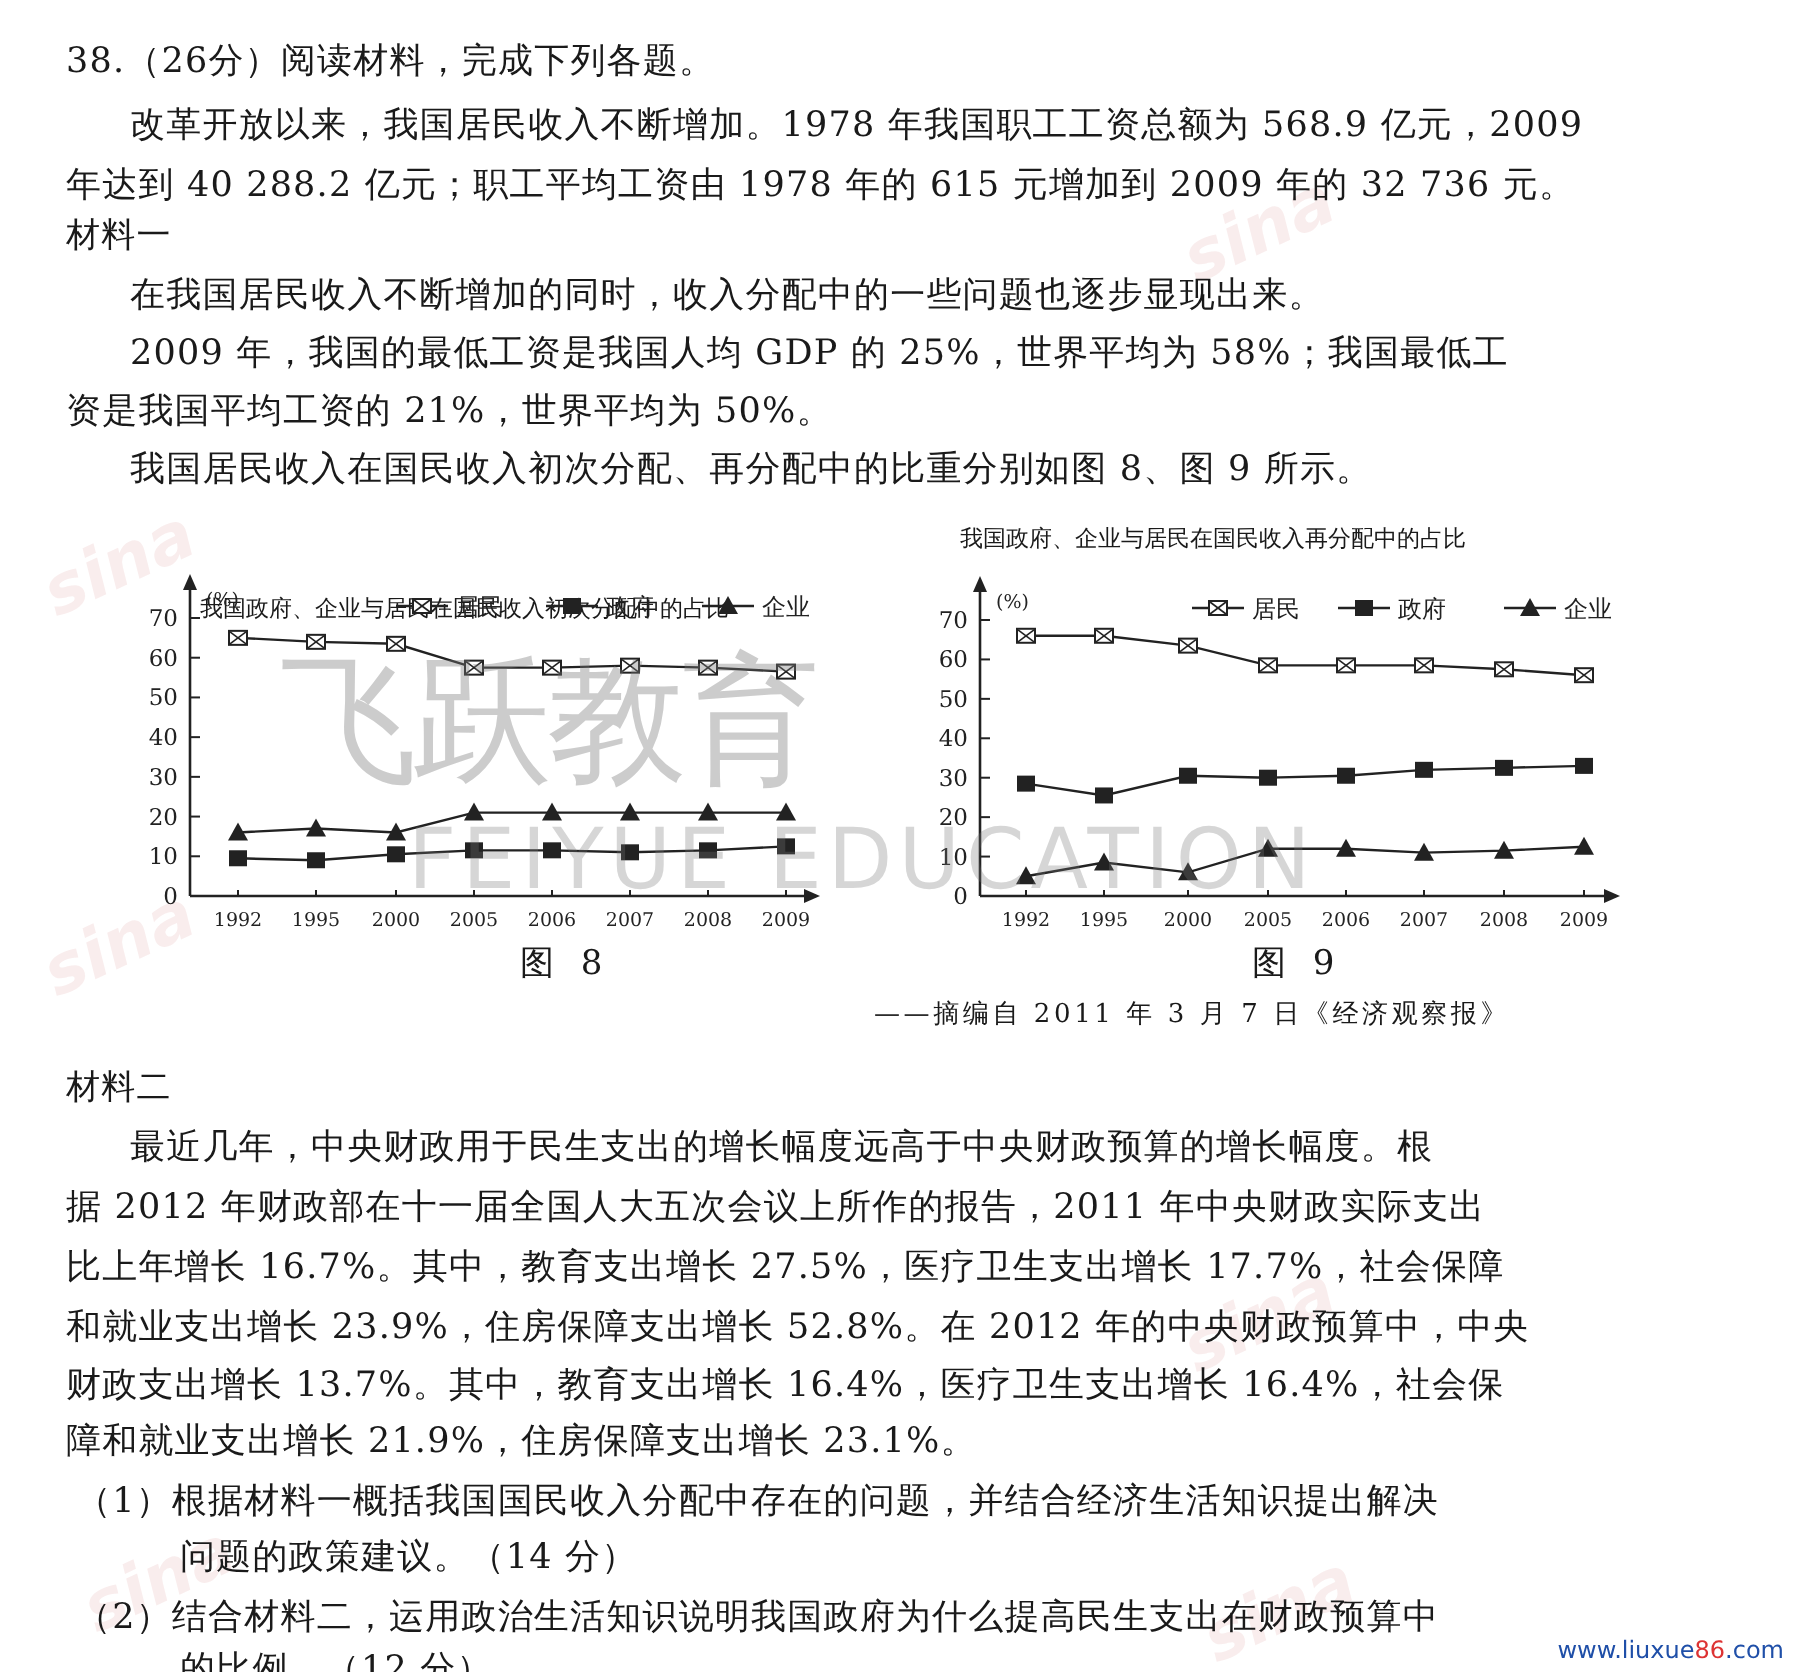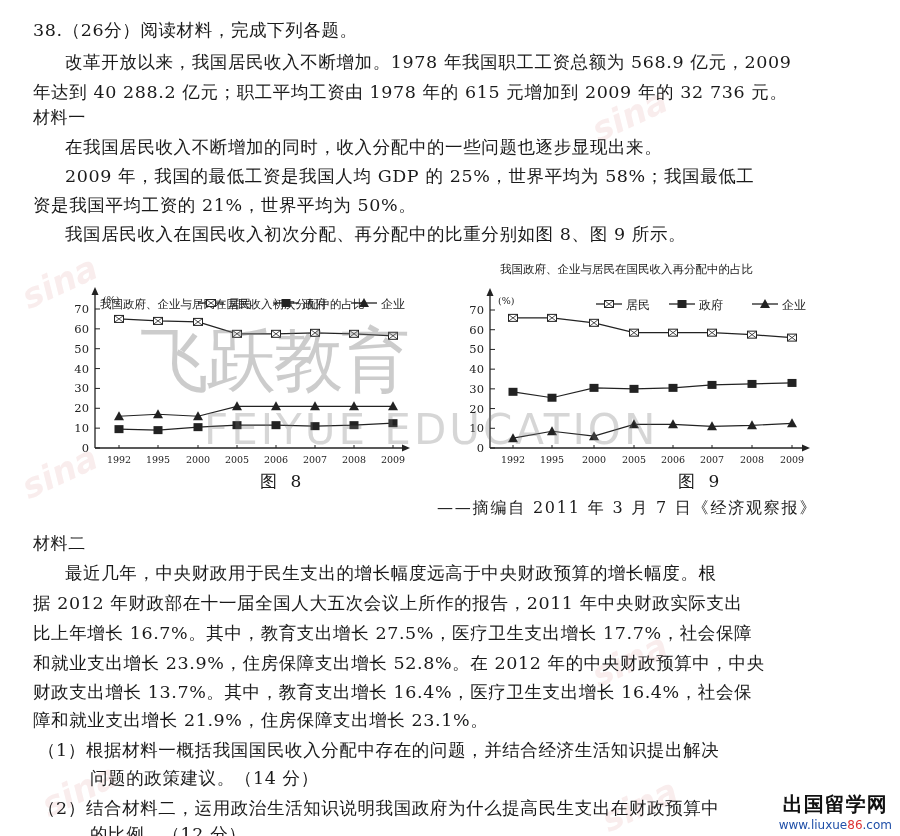--- a/index.html
+++ b/index.html
@@ -11,21 +11,21 @@
   .line {
     position:absolute; left:0; width:900px; white-space:nowrap;
     font-size:17.5px; letter-spacing:0.6px;
   }
   .ind { padding-left:65px; }
   .l38 { padding-left:33px; }
   .lpl { padding-left:33px; }
   .heading { padding-left:33px; font-size:17px; }
   .qa { padding-left:38px; }
   .qb { padding-left:90px; }
-  .source { position:absolute; left:437px; top:498px; font-size:16px; letter-spacing:1.8px; white-space:nowrap; }
+  .source { position:absolute; left:437px; top:498px; font-size:13px; letter-spacing:1.8px; white-space:nowrap; }
   .chart { position:absolute; }
   .chart svg text { font-family: "DejaVu Serif", serif; }
   .chart-title { position:absolute; font-size:11.5px; white-space:nowrap; }
   .fig-label { position:absolute; font-size:17px; letter-spacing:4px;margin-left:30px; }
   .wm-big {
     position:absolute; left:140px; top:315px; font-family:"DejaVu Sans", sans-serif;
     font-size:69px; font-weight:normal; color:rgba(120,120,120,0.38); letter-spacing:-2px;
     white-space:nowrap; pointer-events:none;
   }
   .wm-en {
@@ -152,21 +152,21 @@
       <line x1="233" y1="23" x2="259" y2="23" stroke="#222" stroke-width="1.3"></line>
       <rect x="241.5" y="19" width="9" height="8" fill="#222"></rect>
       <text x="263" y="27.5" font-size="12" fill="#222">政府</text>
       <line x1="311" y1="23" x2="337" y2="23" stroke="#222" stroke-width="1.3"></line>
       <polygon points="319,27 329,27 324,18" fill="#222"></polygon>
       <text x="341" y="27.5" font-size="12" fill="#222">企业</text>
     </svg>
 </div>
 <div class="fig-label" style="left:230px;top:470px;">图 8</div>
 
-<div class="chart-title" style="left:500px;top:262px;">我国政府、企业与居民在国民收入再分配中的占比</div>
+<div class="chart-title" style="left:480px;top:262px;">我国政府、企业与居民在国民收入再分配中的占比</div>
 <div class="chart" style="left:455px;top:280px;">
   <svg id="chart9" width="380" height="185">
       <line x1="35" y1="168" x2="35" y2="12" stroke="#222" stroke-width="1.3"></line>
       <polygon points="31.5,16 38.5,16 35,8" fill="#222"></polygon>
       <line x1="35" y1="168" x2="347" y2="168" stroke="#222" stroke-width="1.3"></line>
       <polygon points="347,164.5 347,171.5 355,168" fill="#222"></polygon>
       <line x1="35" y1="168" x2="40" y2="168" stroke="#222" stroke-width="1"></line>
       <text x="29" y="172" font-size="11.5" text-anchor="end" fill="#222">0</text>
       <line x1="35" y1="148.28571428571428" x2="40" y2="148.28571428571428" stroke="#222" stroke-width="1"></line>
       <text x="29" y="152.28571428571428" font-size="11.5" text-anchor="end" fill="#222">10</text>
@@ -248,36 +248,35 @@
       <line x1="150" y1="21" x2="158" y2="27" stroke="#222" stroke-width="0.8"></line>
       <text x="171" y="28.5" font-size="12" fill="#222">居民</text>
       <line x1="214" y1="24" x2="240" y2="24" stroke="#222" stroke-width="1.3"></line>
       <rect x="222.5" y="20" width="9" height="8" fill="#222"></rect>
       <text x="244" y="28.5" font-size="12" fill="#222">政府</text>
       <line x1="297" y1="24" x2="323" y2="24" stroke="#222" stroke-width="1.3"></line>
       <polygon points="305,28 315,28 310,19" fill="#222"></polygon>
       <text x="327" y="28.5" font-size="12" fill="#222">企业</text>
     </svg>
 </div>
-<div class="fig-label" style="left:648px;top:470px;">图 9</div>
+<div class="fig-label" style="left:596px;top:470px;">图 9</div>
 
 <div class="wm-big">飞跃教育</div>
 <div class="wm-en">FEIYUE EDUCATION</div>
 
 <div class="source">——摘编自 2011 年 3 月 7 日《经济观察报》</div>
 
 <div class="line heading" style="top:532px;">材料二</div>
 <div class="line ind" style="top:561px;">最近几年，中央财政用于民生支出的增长幅度远高于中央财政预算的增长幅度。根</div>
 <div class="line lpl" style="top:591px;">据 2012 年财政部在十一届全国人大五次会议上所作的报告，2011 年中央财政实际支出</div>
 <div class="line lpl" style="top:621px;">比上年增长 16.7%。其中，教育支出增长 27.5%，医疗卫生支出增长 17.7%，社会保障</div>
 <div class="line lpl" style="top:651px;">和就业支出增长 23.9%，住房保障支出增长 52.8%。在 2012 年的中央财政预算中，中央</div>
 <div class="line lpl" style="top:680px;">财政支出增长 13.7%。其中，教育支出增长 16.4%，医疗卫生支出增长 16.4%，社会保</div>
 <div class="line lpl" style="top:708px;">障和就业支出增长 21.9%，住房保障支出增长 23.1%。</div>
 
 <div class="line qa" style="top:738px;">（1）根据材料一概括我国国民收入分配中存在的问题，并结合经济生活知识提出解决</div>
 <div class="line qb" style="top:766px;">问题的政策建议。（14 分）</div>
 <div class="line qa" style="top:796px;">（2）结合材料二，运用政治生活知识说明我国政府为什么提高民生支出在财政预算中</div>
 <div class="line qb" style="top:822px;">的比例。（12 分）</div>
 
 <div class="site-logo">
-  <div class="cn">出国留学网</div>
   <div class="url"><span>www.liuxue</span><span class="r">86</span><span>.com</span></div>
 </div>
 
 </body></html>

